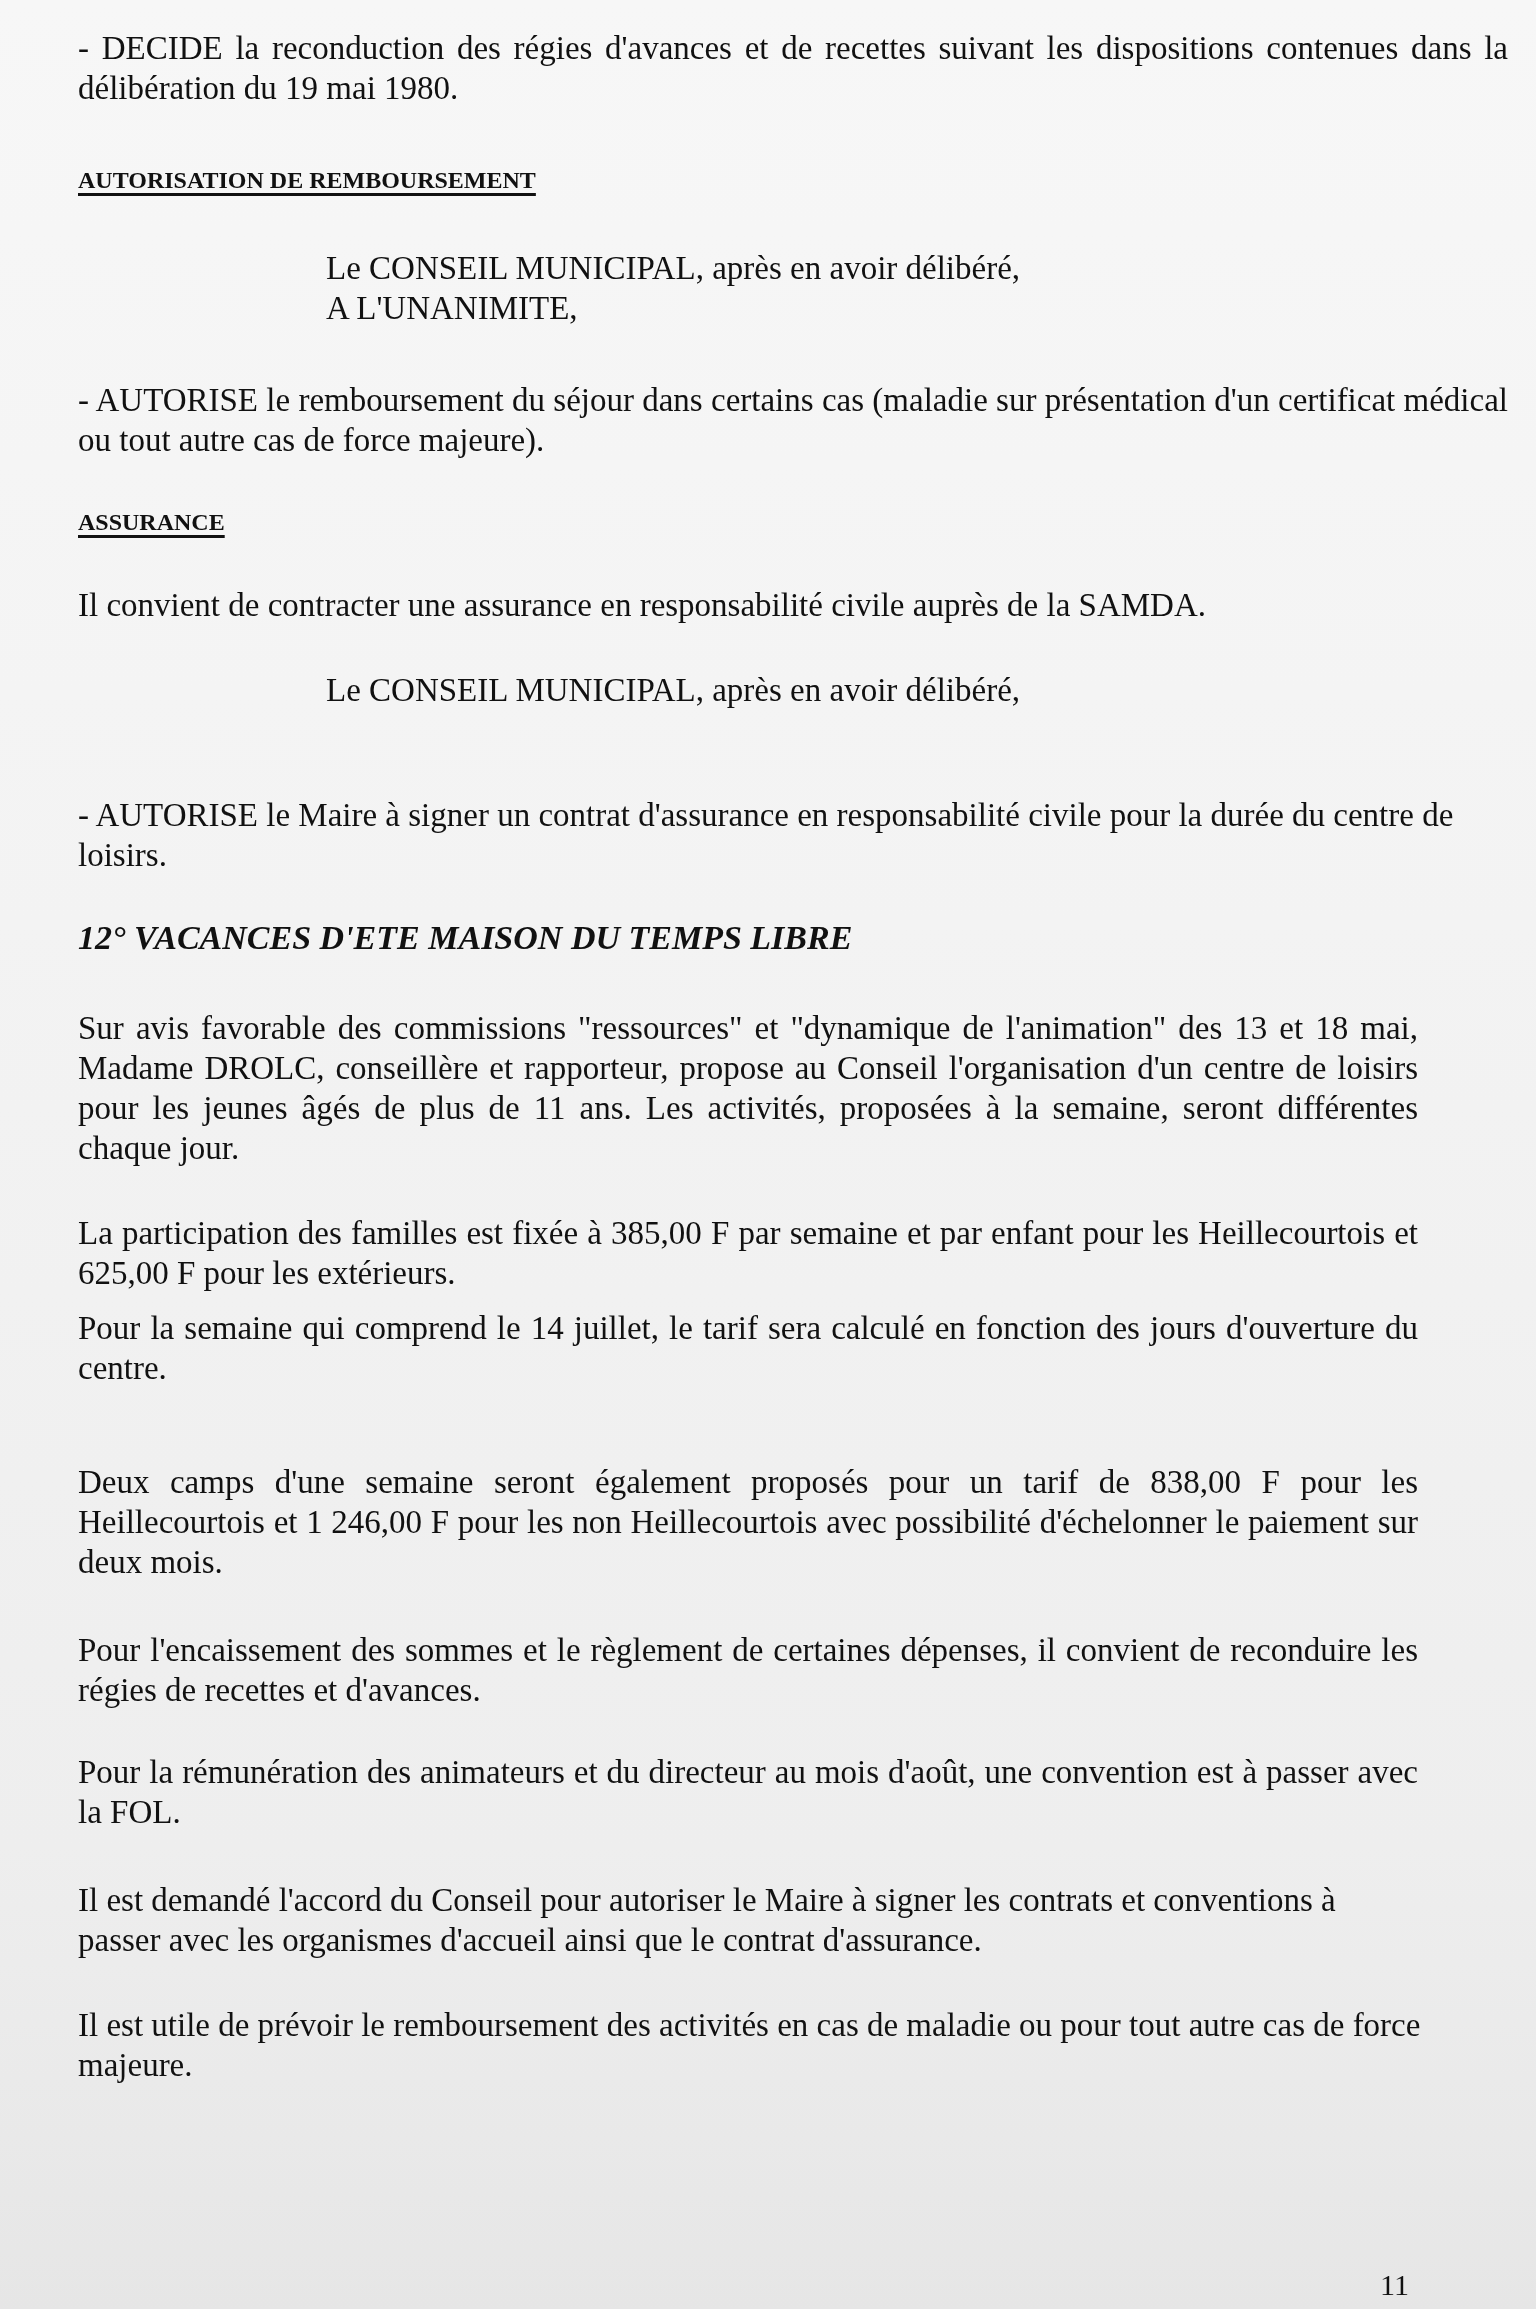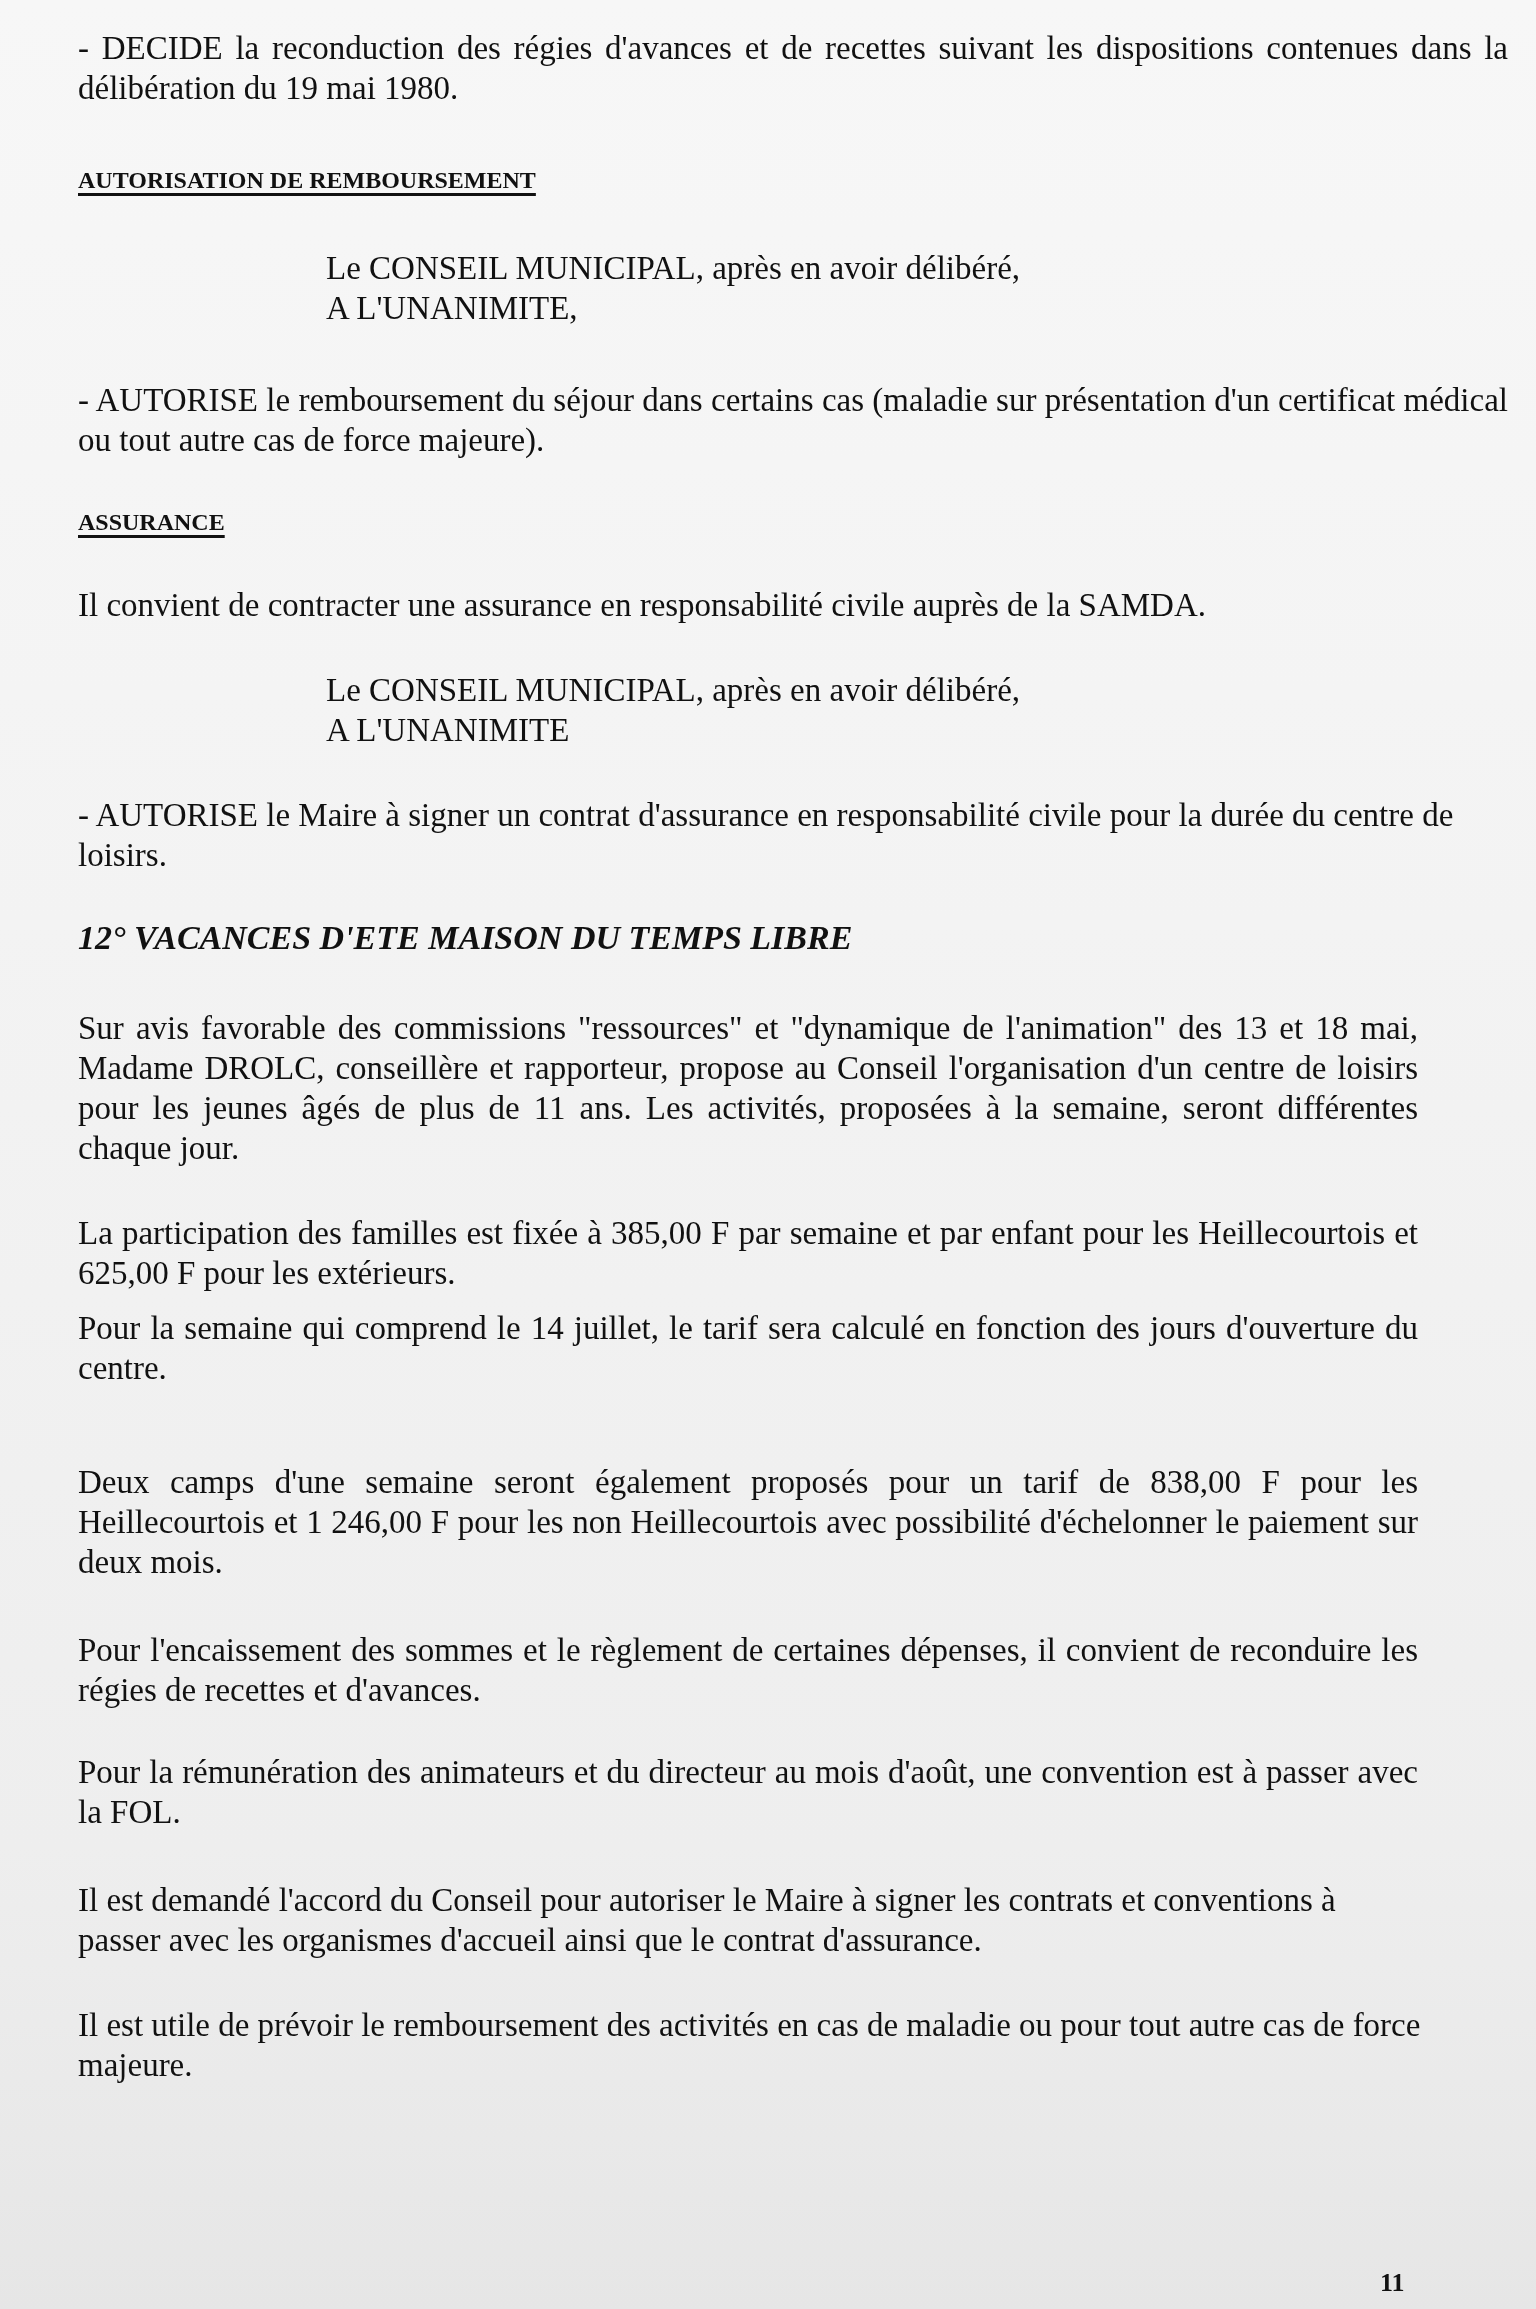--- a/index.html
+++ b/index.html
@@ -35,22 +35,22 @@
       font-weight: bold;
       font-style: italic;
       margin: 0;
       line-height: 40px;
     }
     .indent { padding-left: 248px; font-size: 33px; line-height: 40px; margin: 0; }
     .page-number {
       position: absolute;
       left: 1380px;
       top: 2268px;
-      font-size: 26px;
-      font-weight: bold;
+      font-size: 30px;
+      font-weight: normal;
     }
   </style>
 </head>
 <body>
 
 <div class="page">
 
   <div class="blk" style="top:28px;font-family:Liberation Serif, serif;">
     <p>- DECIDE la reconduction des régies d'avances et de recettes suivant les dispositions contenues dans la délibération du 19 mai 1980.</p>
   </div>
@@ -67,21 +67,20 @@
   </div>
 
   <div class="blk" style="top:502px;">
     <h2 class="heading">ASSURANCE</h2>
   </div>
   <div class="blk" style="top:585px;">
     <p class="ragged">Il convient de contracter une assurance en responsabilité civile auprès de la SAMDA.</p>
   </div>
   <div class="blk" style="top:670px;">
     <p class="indent">Le CONSEIL MUNICIPAL, après en avoir délibéré,</p>
-    <p class="indent">A L'UNANIMITE</p>
   </div>
   <div class="blk" style="top:795px;">
     <p class="ragged">- AUTORISE le Maire à signer un contrat d'assurance en responsabilité civile pour la durée du centre de loisirs.</p>
   </div>
 
   <div class="blk" style="top:918px;">
     <h2 class="section-title">12° VACANCES D'ETE MAISON DU TEMPS LIBRE</h2>
   </div>
 
   <div class="blk" style="top:1008px; width:1340px;">

